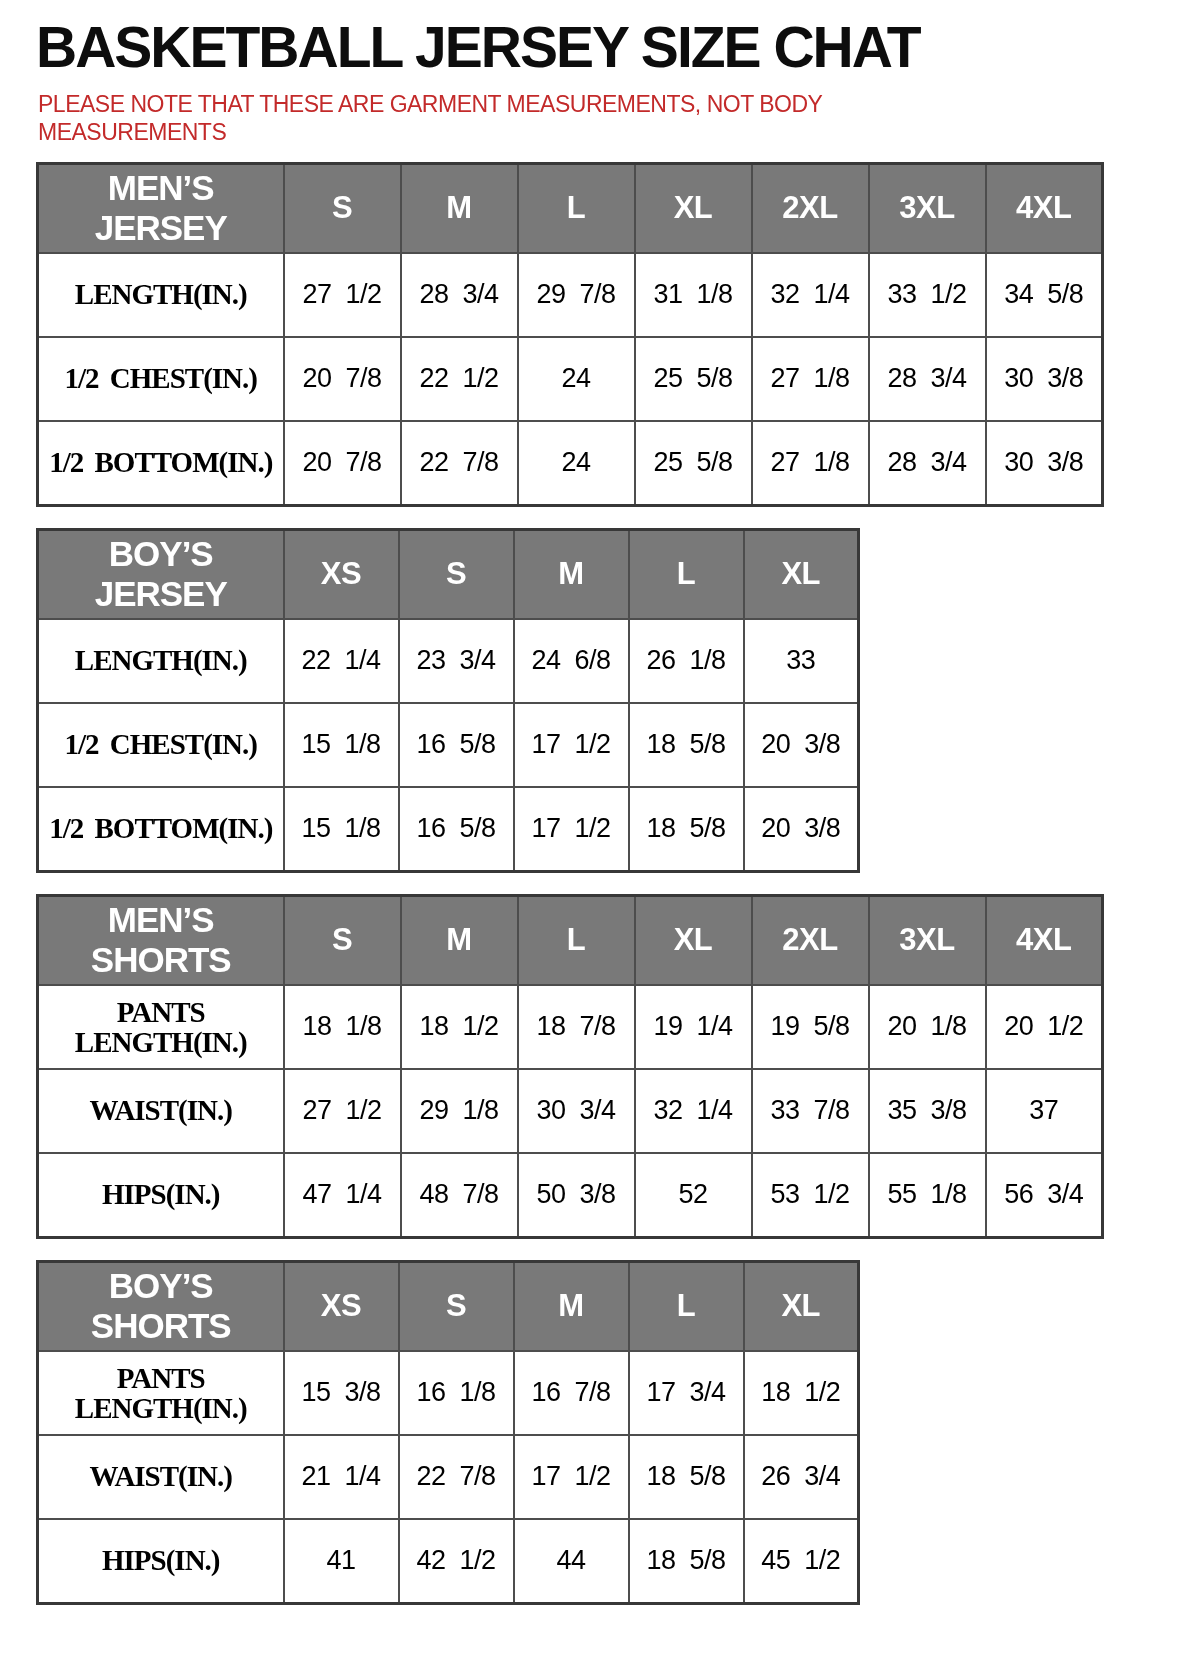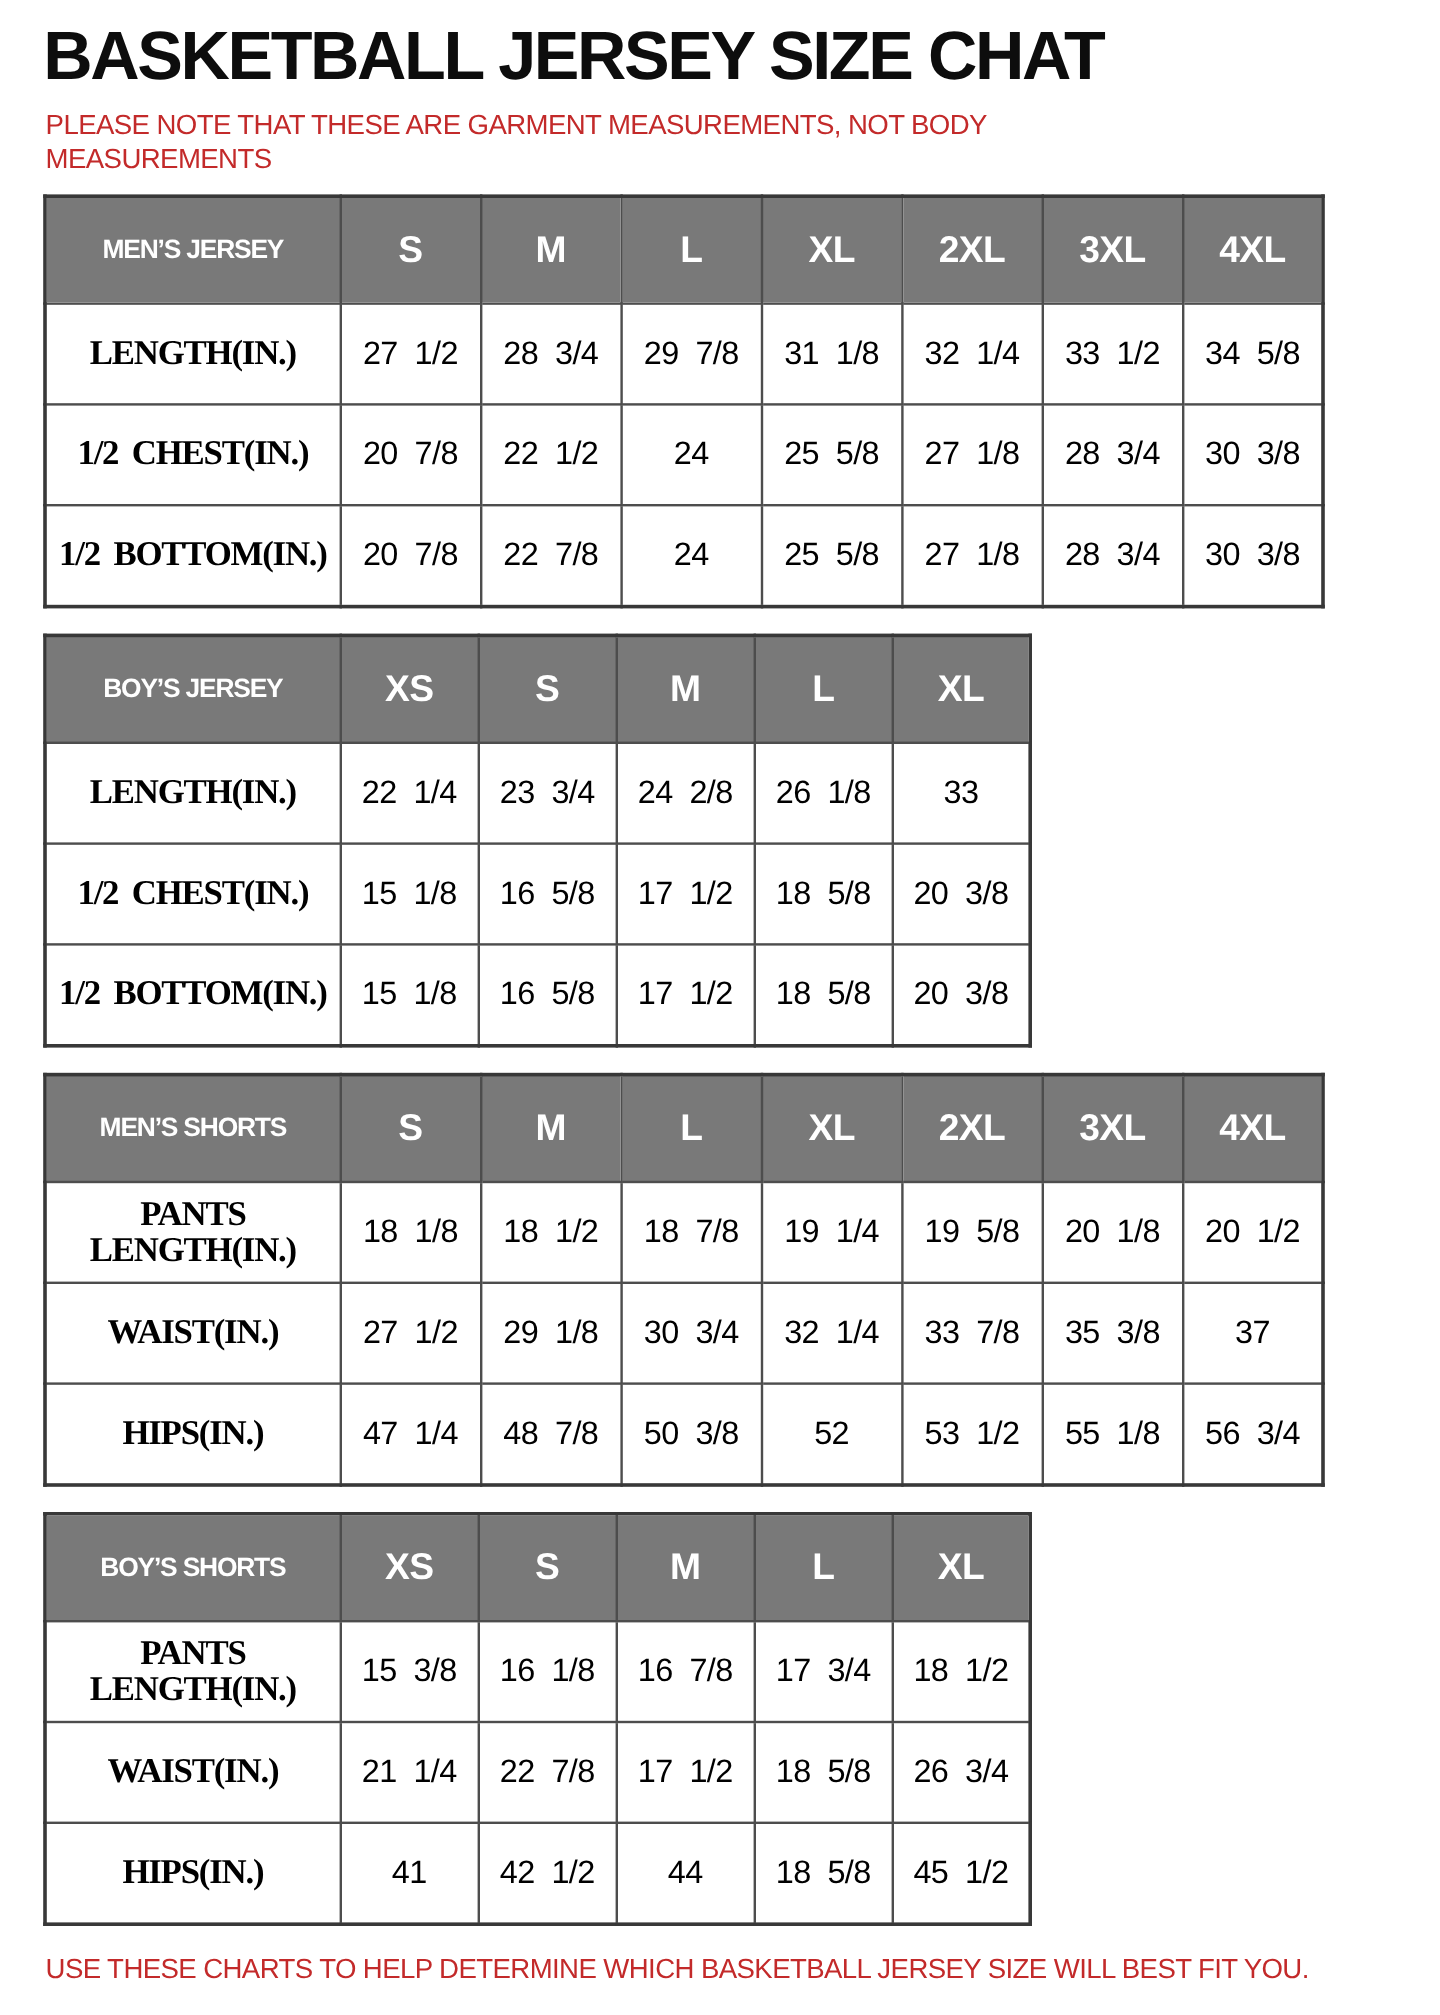--- a/index.html
+++ b/index.html
@@ -53,21 +53,21 @@
   }
   .size-table thead th {
     background: #797979;
     color: #ffffff;
     font-size: 31px;
     font-weight: bold;
     height: 87px;
     letter-spacing: -0.5px;
   }
   .size-table thead th.title-cell {
-    font-size: 22px;
+    font-size: 35px;
     letter-spacing: -1px;
   }
   .size-table tbody th {
     background: #ffffff;
     color: #000;
     font-size: 29px;
     font-weight: bold;
     letter-spacing: -1px;
     word-spacing: 5px;
     height: 82px;
@@ -166,21 +166,21 @@
             <th>M</th>
             <th>L</th>
             <th>XL</th>
           </tr>
         </thead>
         <tbody>
           <tr>
             <th>LENGTH(IN.)</th>
             <td>22 1/4</td>
             <td>23 3/4</td>
-            <td>24 2/8</td>
+            <td>24 6/8</td>
             <td>26 1/8</td>
             <td>33</td>
           </tr>
           <tr>
             <th>1/2 CHEST(IN.)</th>
             <td>15 1/8</td>
             <td>16 5/8</td>
             <td>17 1/2</td>
             <td>18 5/8</td>
             <td>20 3/8</td>
@@ -298,14 +298,13 @@
             <td>41</td>
             <td>42 1/2</td>
             <td>44</td>
             <td>18 5/8</td>
             <td>45 1/2</td>
           </tr>
         </tbody>
       </table>
     </div>
 
-  <div class="note footer-note">USE THESE CHARTS TO HELP DETERMINE WHICH BASKETBALL JERSEY SIZE WILL BEST FIT YOU.</div>
 </div>
 
 </body></html>

